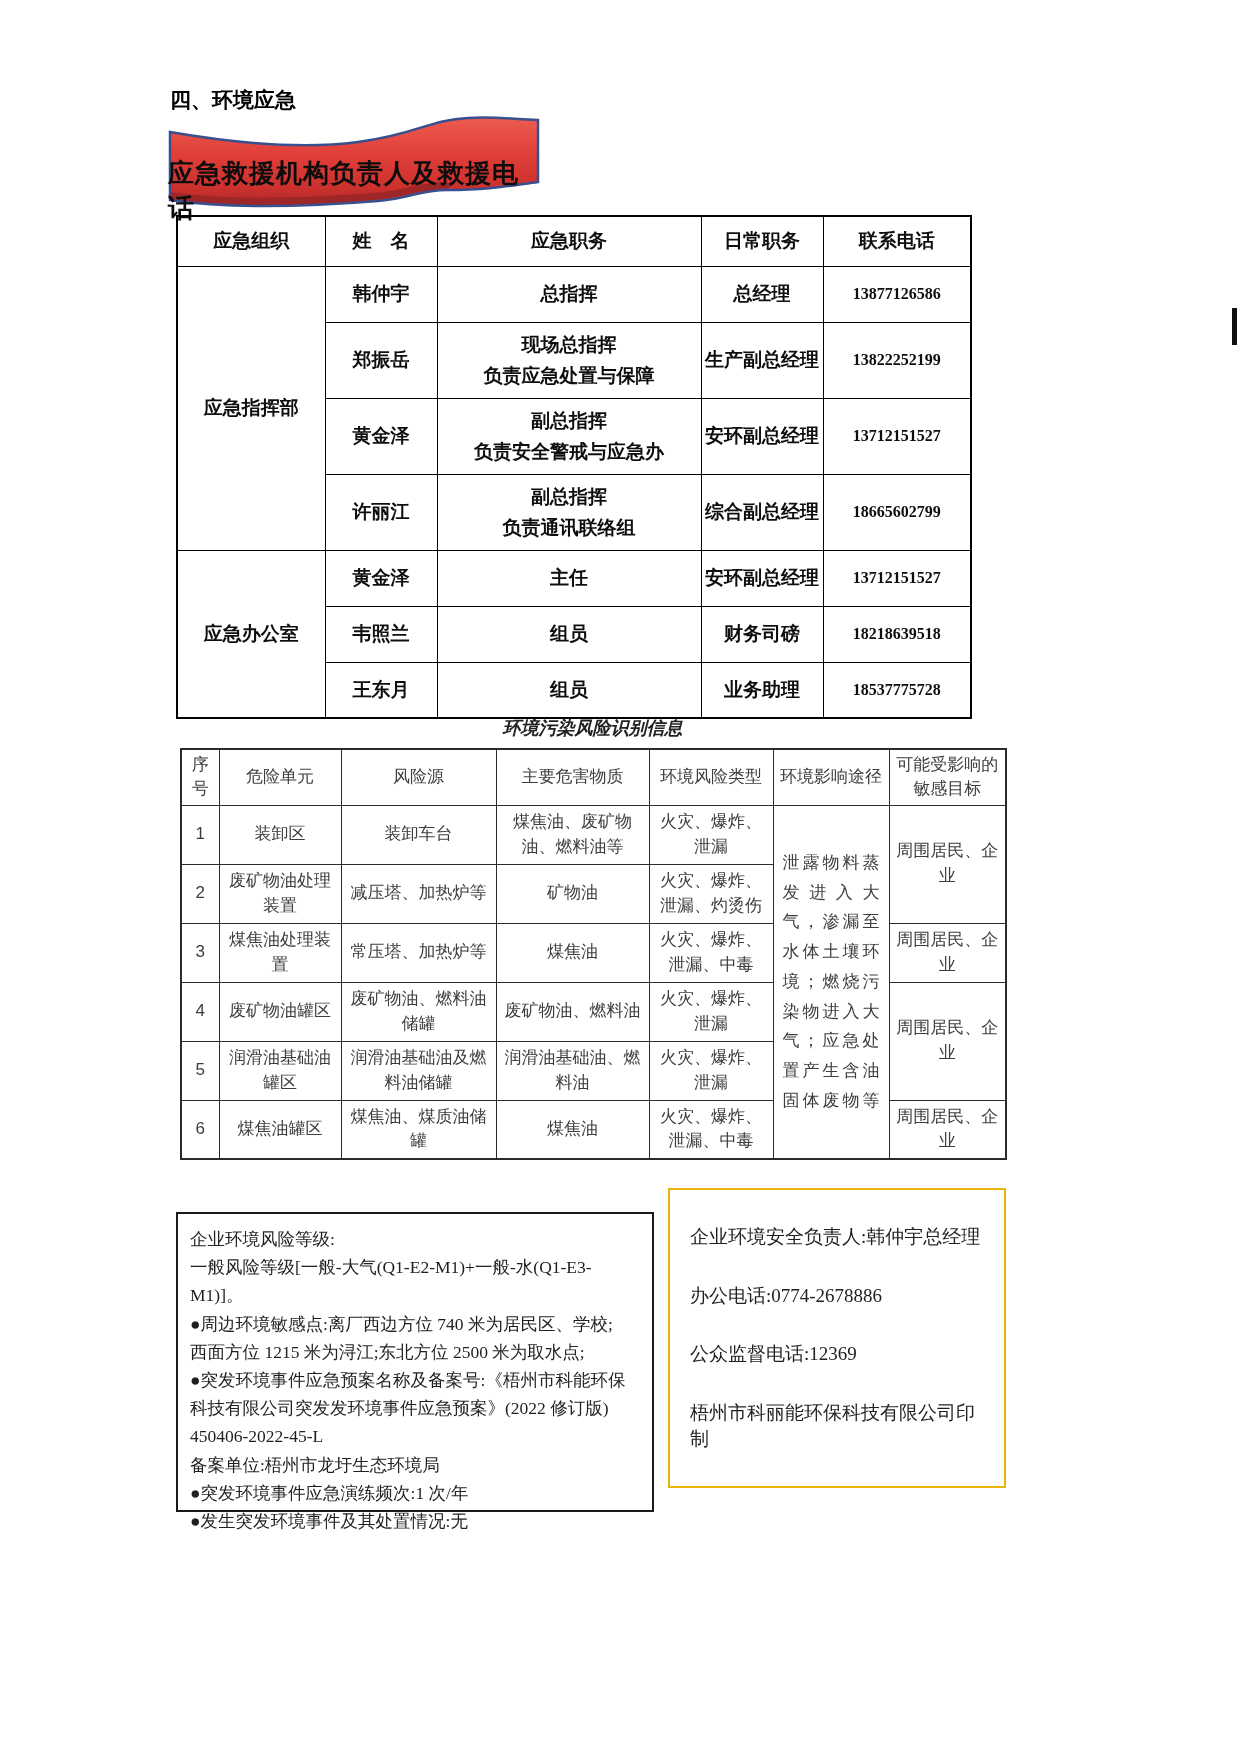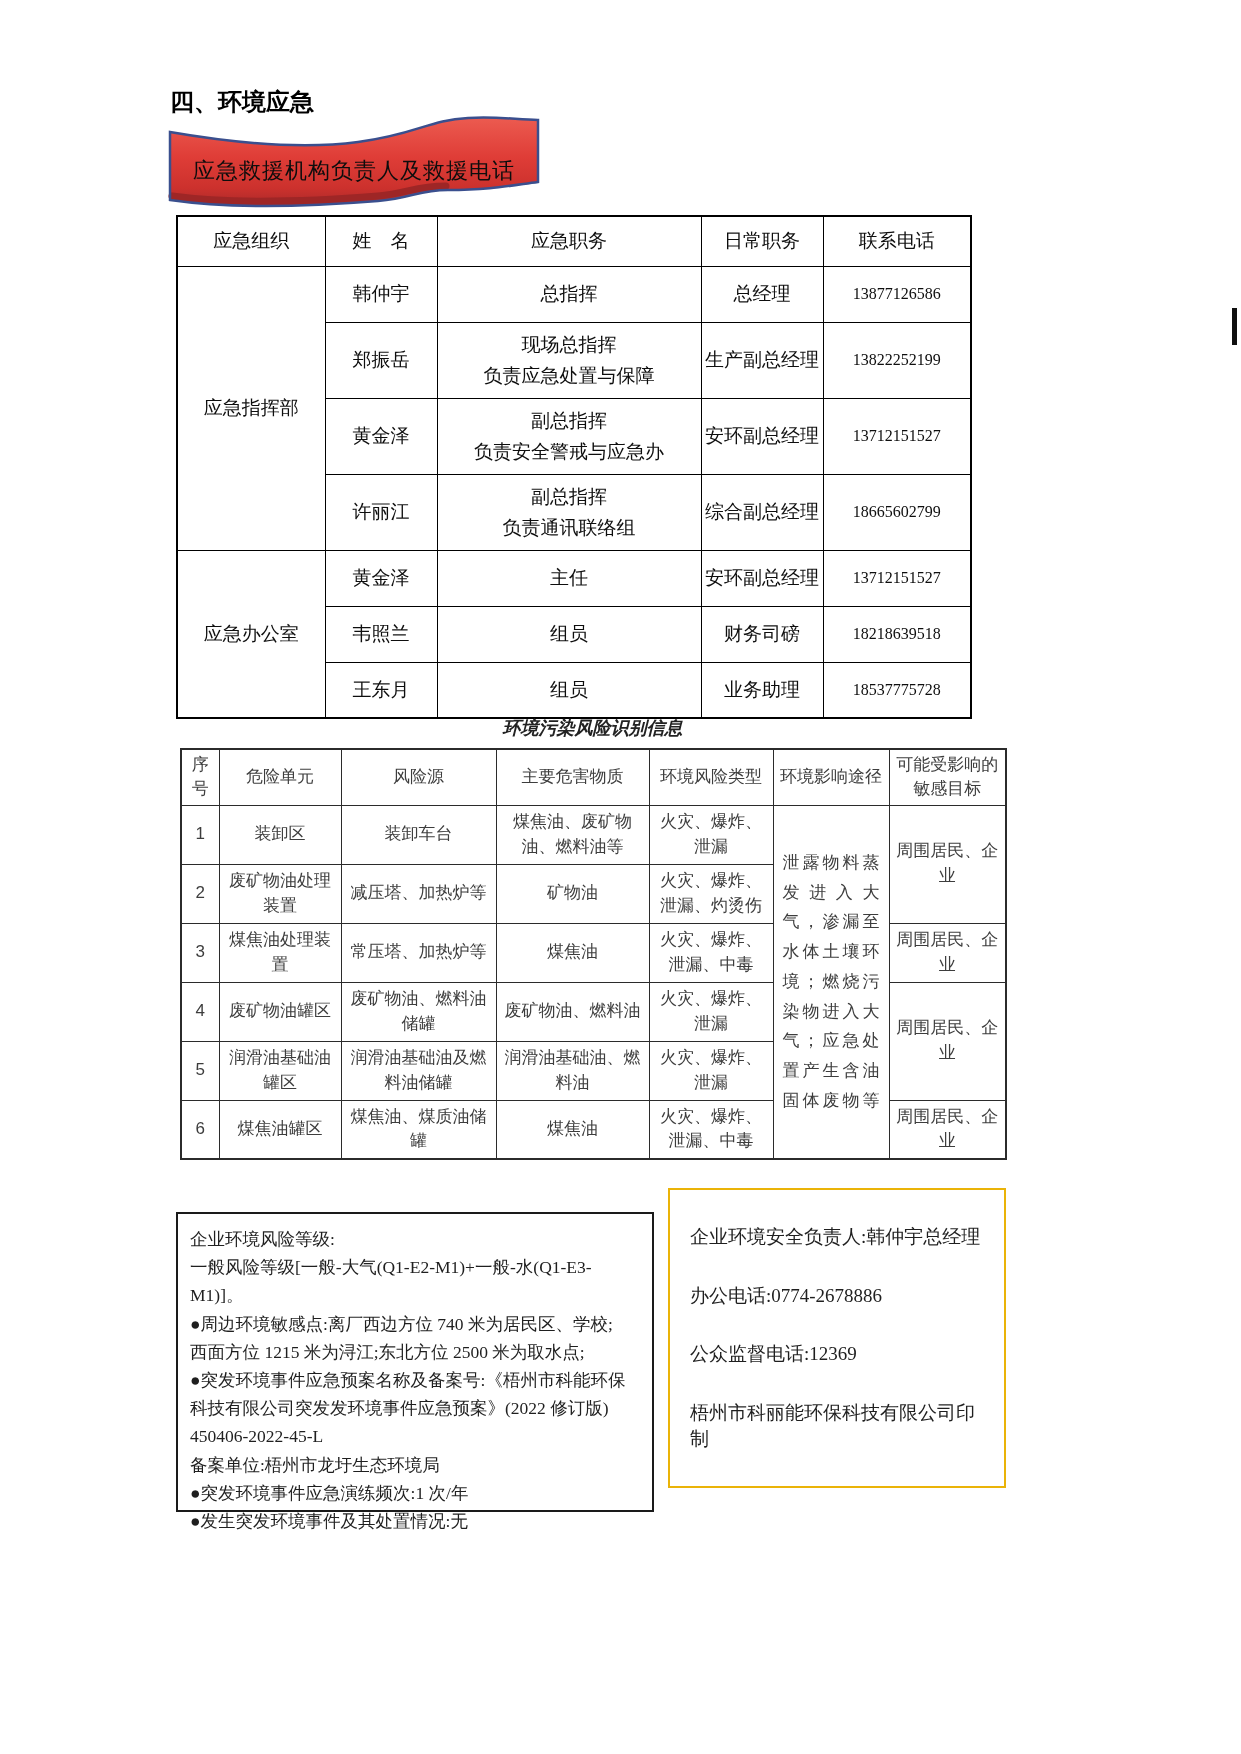--- a/index.html
+++ b/index.html
@@ -6,38 +6,38 @@
   html,body { background:#ffffff; }
   .page {
     position:relative; width:1241px; height:1754px; margin:0 auto;
     background:#ffffff; color:#000;
     font-family:"Liberation Serif","DejaVu Serif",serif;
     overflow:hidden;
   }
   .doc-heading {
     position:absolute; left:170px; top:86px;
     font-family:"Liberation Sans","DejaVu Sans",sans-serif;
-    font-weight:bold; font-size:24px; color:#000;
+    font-weight:bold; font-size:21px; color:#000;
   }
   
   .banner { position:absolute; left:168px; top:112px; width:372px; height:100px; }
   .banner svg { position:absolute; left:0; top:0; }
   .banner-label {
-    position:absolute; left:0; right:0; top:44px; text-align:center;
-    font-weight:normal; font-size:22px; color:#0d0d0d; letter-spacing:1px;
+    position:absolute; left:0; right:0; top:44px; text-align:left;
+    font-weight:bold; font-size:26px; color:#0d0d0d; letter-spacing:1px;
   }
   
   table.t1 {
     position:absolute; left:176px; top:215px; width:794px;
     border-collapse:collapse; table-layout:fixed;
     font-size:19px; color:#0e0e0e; text-align:center;
     border:2px solid #000;
   }
   .t1 th, .t1 td {
-    border:1px solid #000; font-weight:normal; vertical-align:middle; padding:3px 2px;
+    border:1px solid #000; font-weight:bold; vertical-align:middle; padding:3px 2px;
   }
   .t1 tr.rh { height:50px; }
   .t1 tr.r1 { height:56px; }
   .t1 tr.r2 { height:76px;padding-left:19px; }
   .t1 .phone { font-size:16px; }
   .t1 .duty2line { line-height:1.65; }
   
   .t2-title {
     position:absolute; left:180px; top:716px; width:825px; text-align:center;
     font-size:18px; font-weight:bold; color:#222;font-style:italic;

